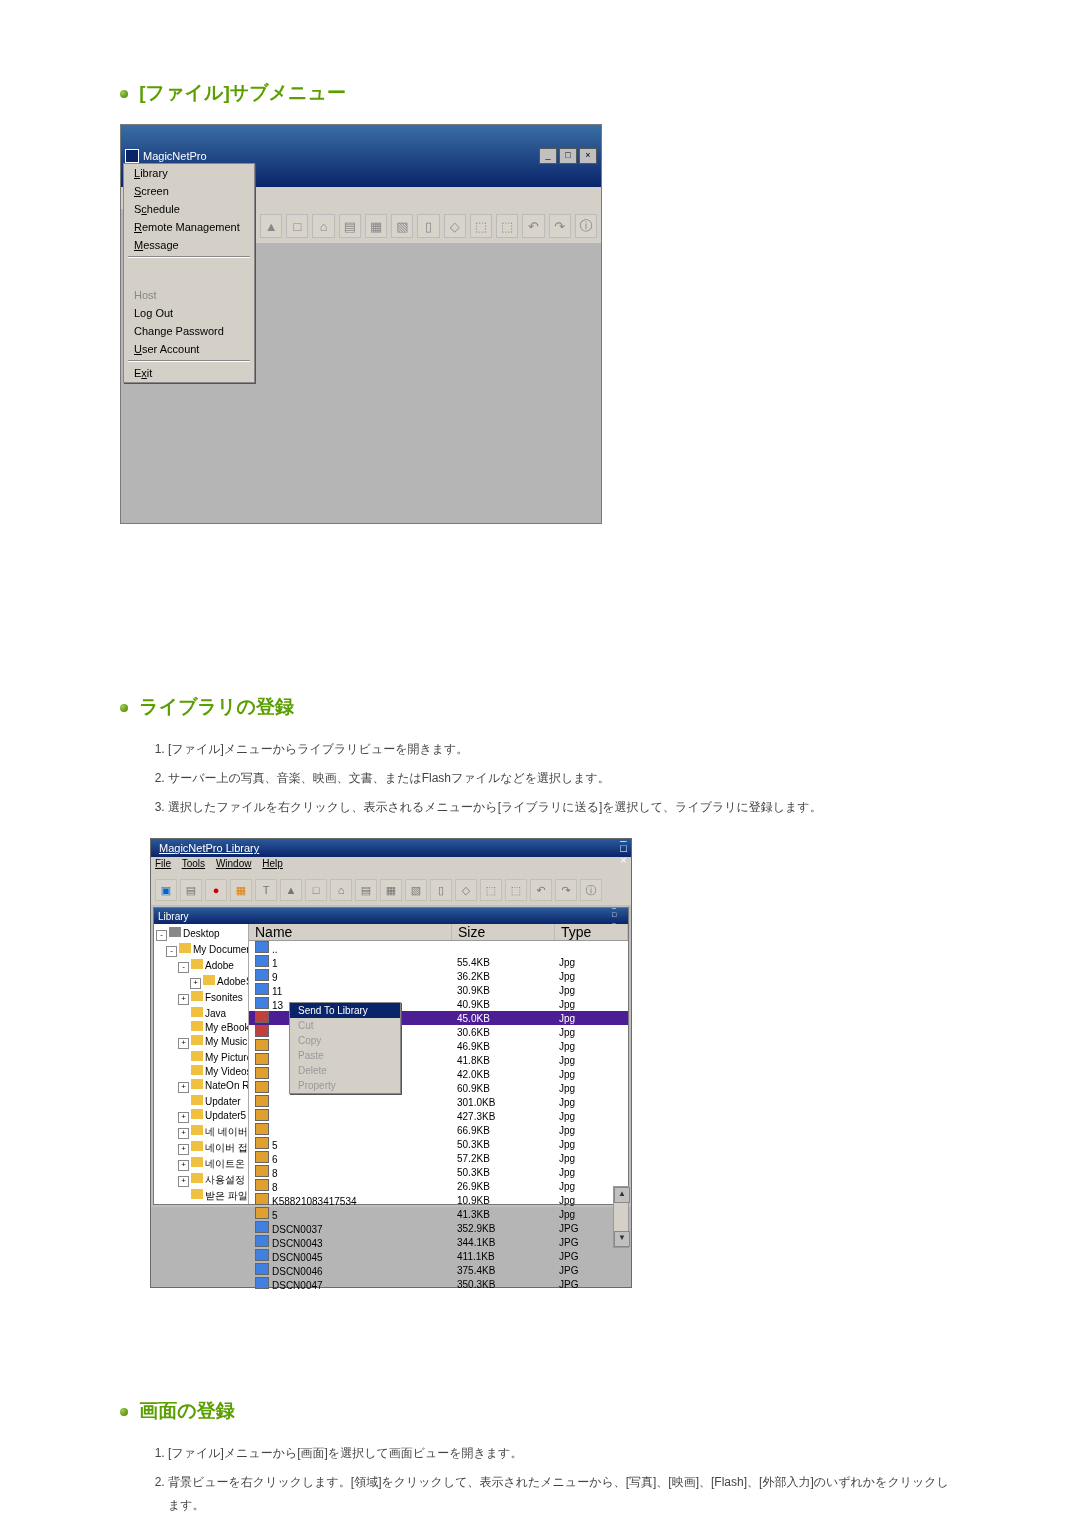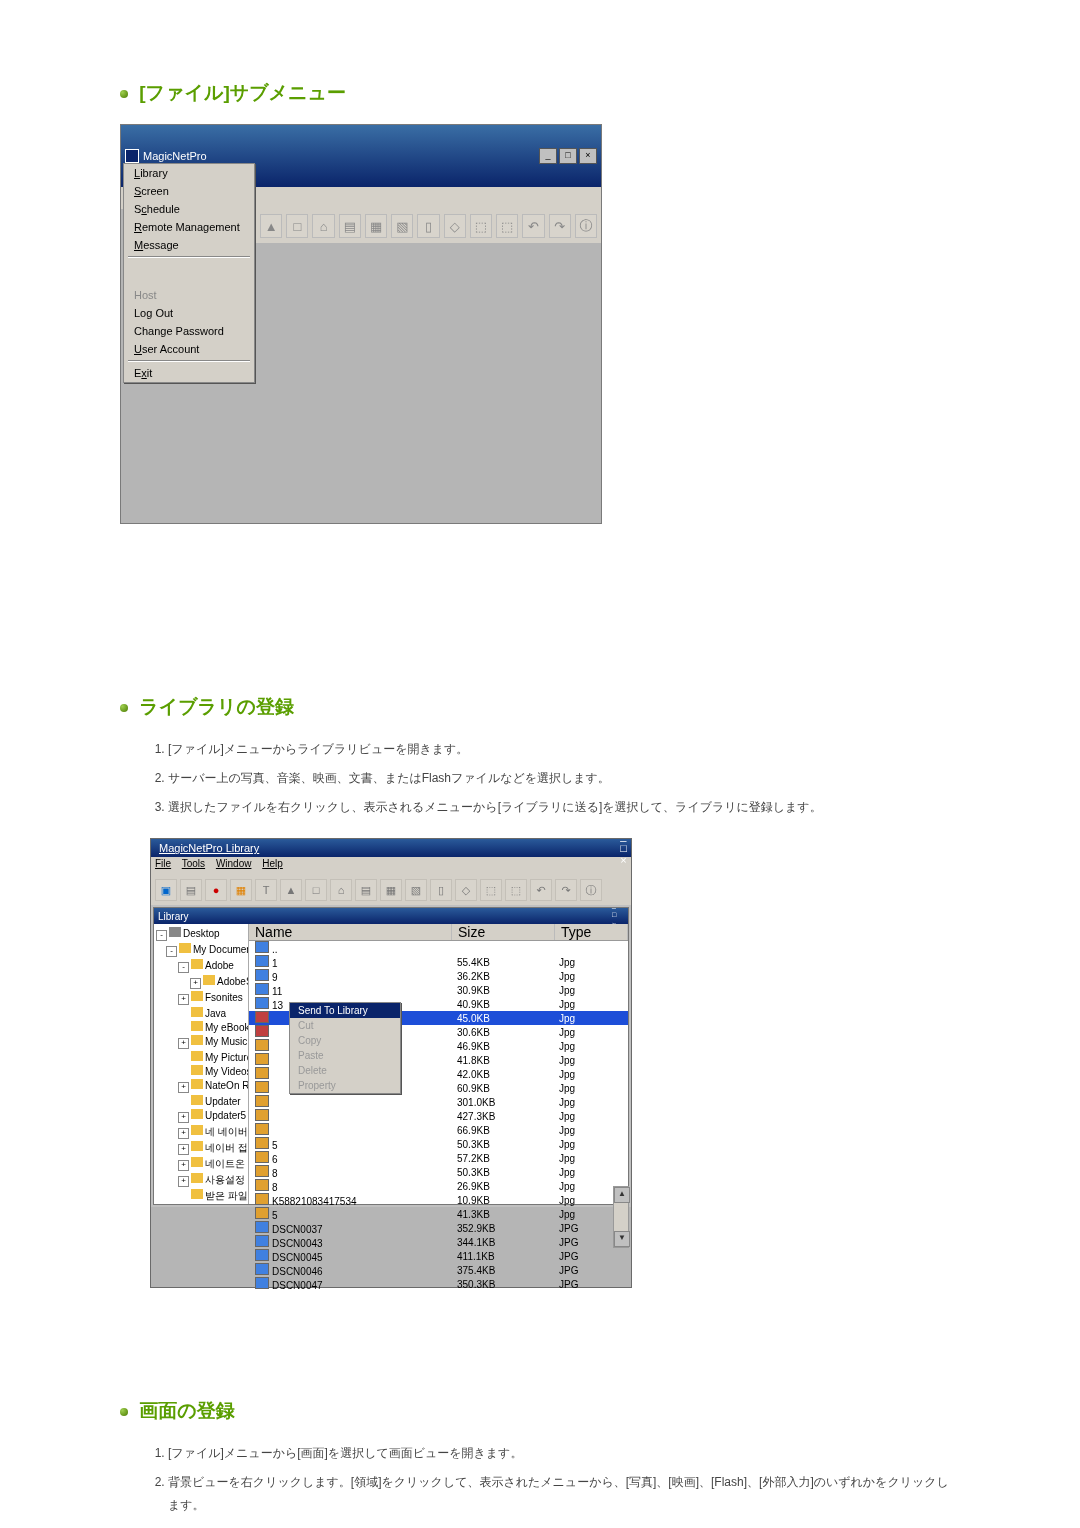--- a/index.html
+++ b/index.html
@@ -130,21 +130,21 @@
 .list-head .col{border-right:1px solid #bbb;padding:0 6px;}
 .col-name{width:190px;}
 .col-size{width:90px;text-align:left;}
 .col-type{width:60px;}
 .list-rows{overflow:hidden;}
 .list-row{display:flex;height:14px;align-items:center;}
 .list-row .col{padding:0 6px;}
 .thumb{width:12px;height:10px;background:#4080e0;display:inline-block;margin-right:3px;border:1px solid #666;}
 .thumb.y{background:#e0a030;}
 .thumb.r{background:#c04040;}
-.sel-row{background:#1d4ed8;color:#fff;}
+.sel-row{background:#4c1d95;color:#fff;}
 
 .context-menu{
   position:absolute;top:78px;left:40px;background:#d4d0c8;border:1px solid #888;box-shadow:1px 1px 0 #555;font-size:10px;width:110px;
 }
 .context-menu .citem{padding:2px 8px;}
 .context-menu .citem.sel{background:#0a246a;color:#fff;}
 .context-menu .citem.dis{color:#999;}
 
 .scrollbar-bottom{height:16px;background:#d4d0c8;display:flex;justify-content:flex-end;align-items:center;padding-right:2px;}
 .sb-btn{width:14px;height:14px;background:#c0c0c0;border:1px solid #888;font-size:8px;text-align:center;line-height:12px;}

